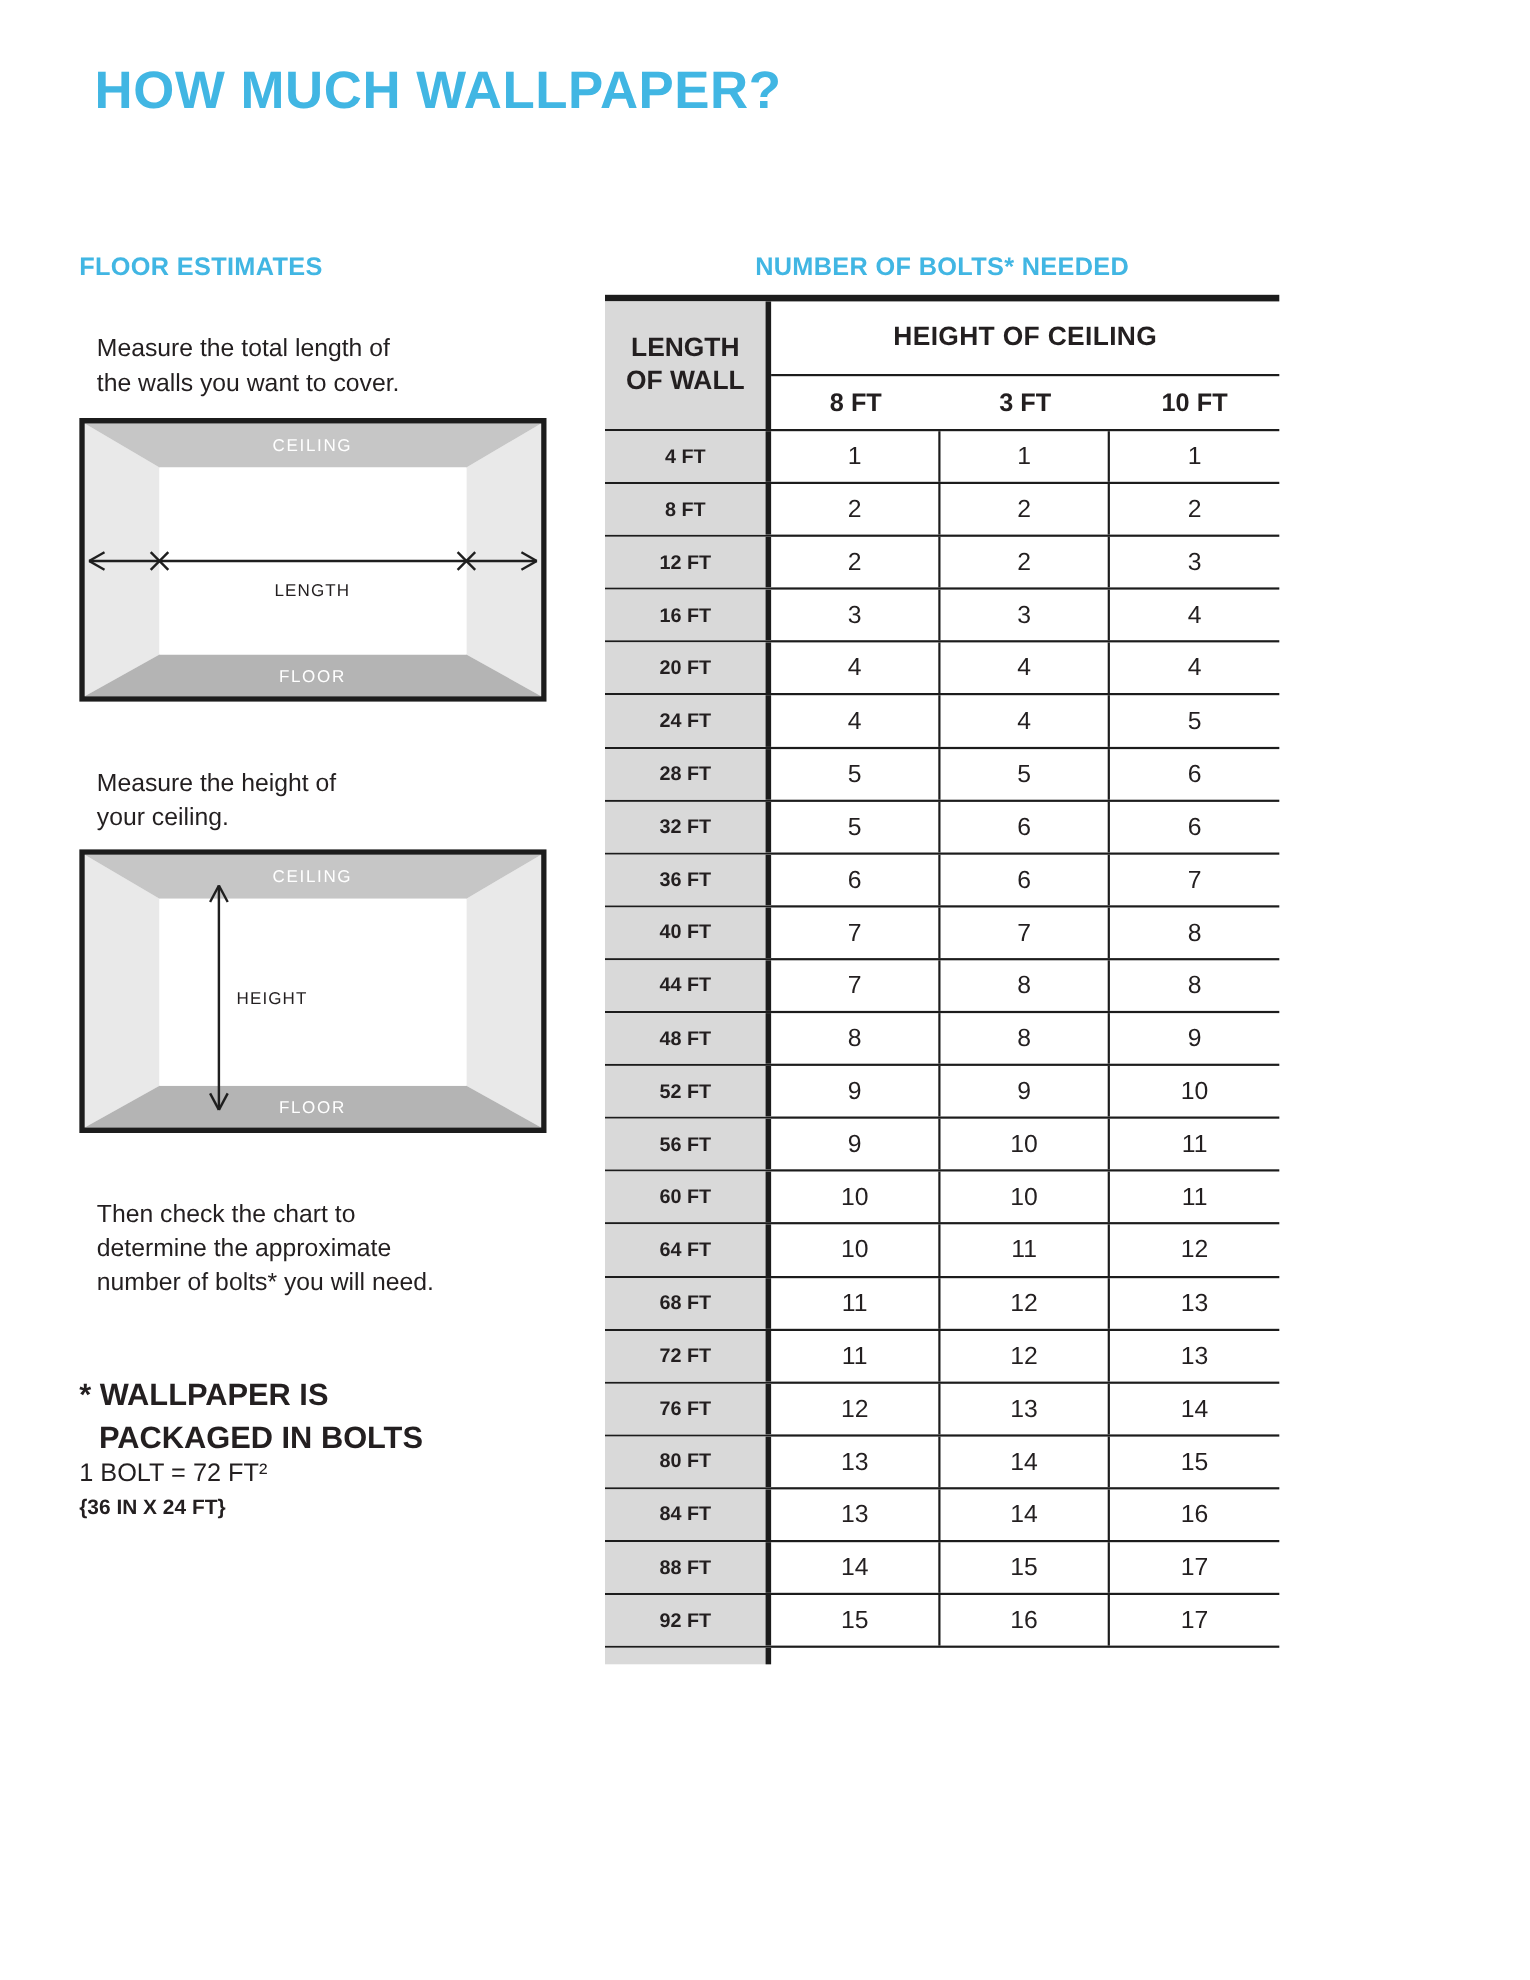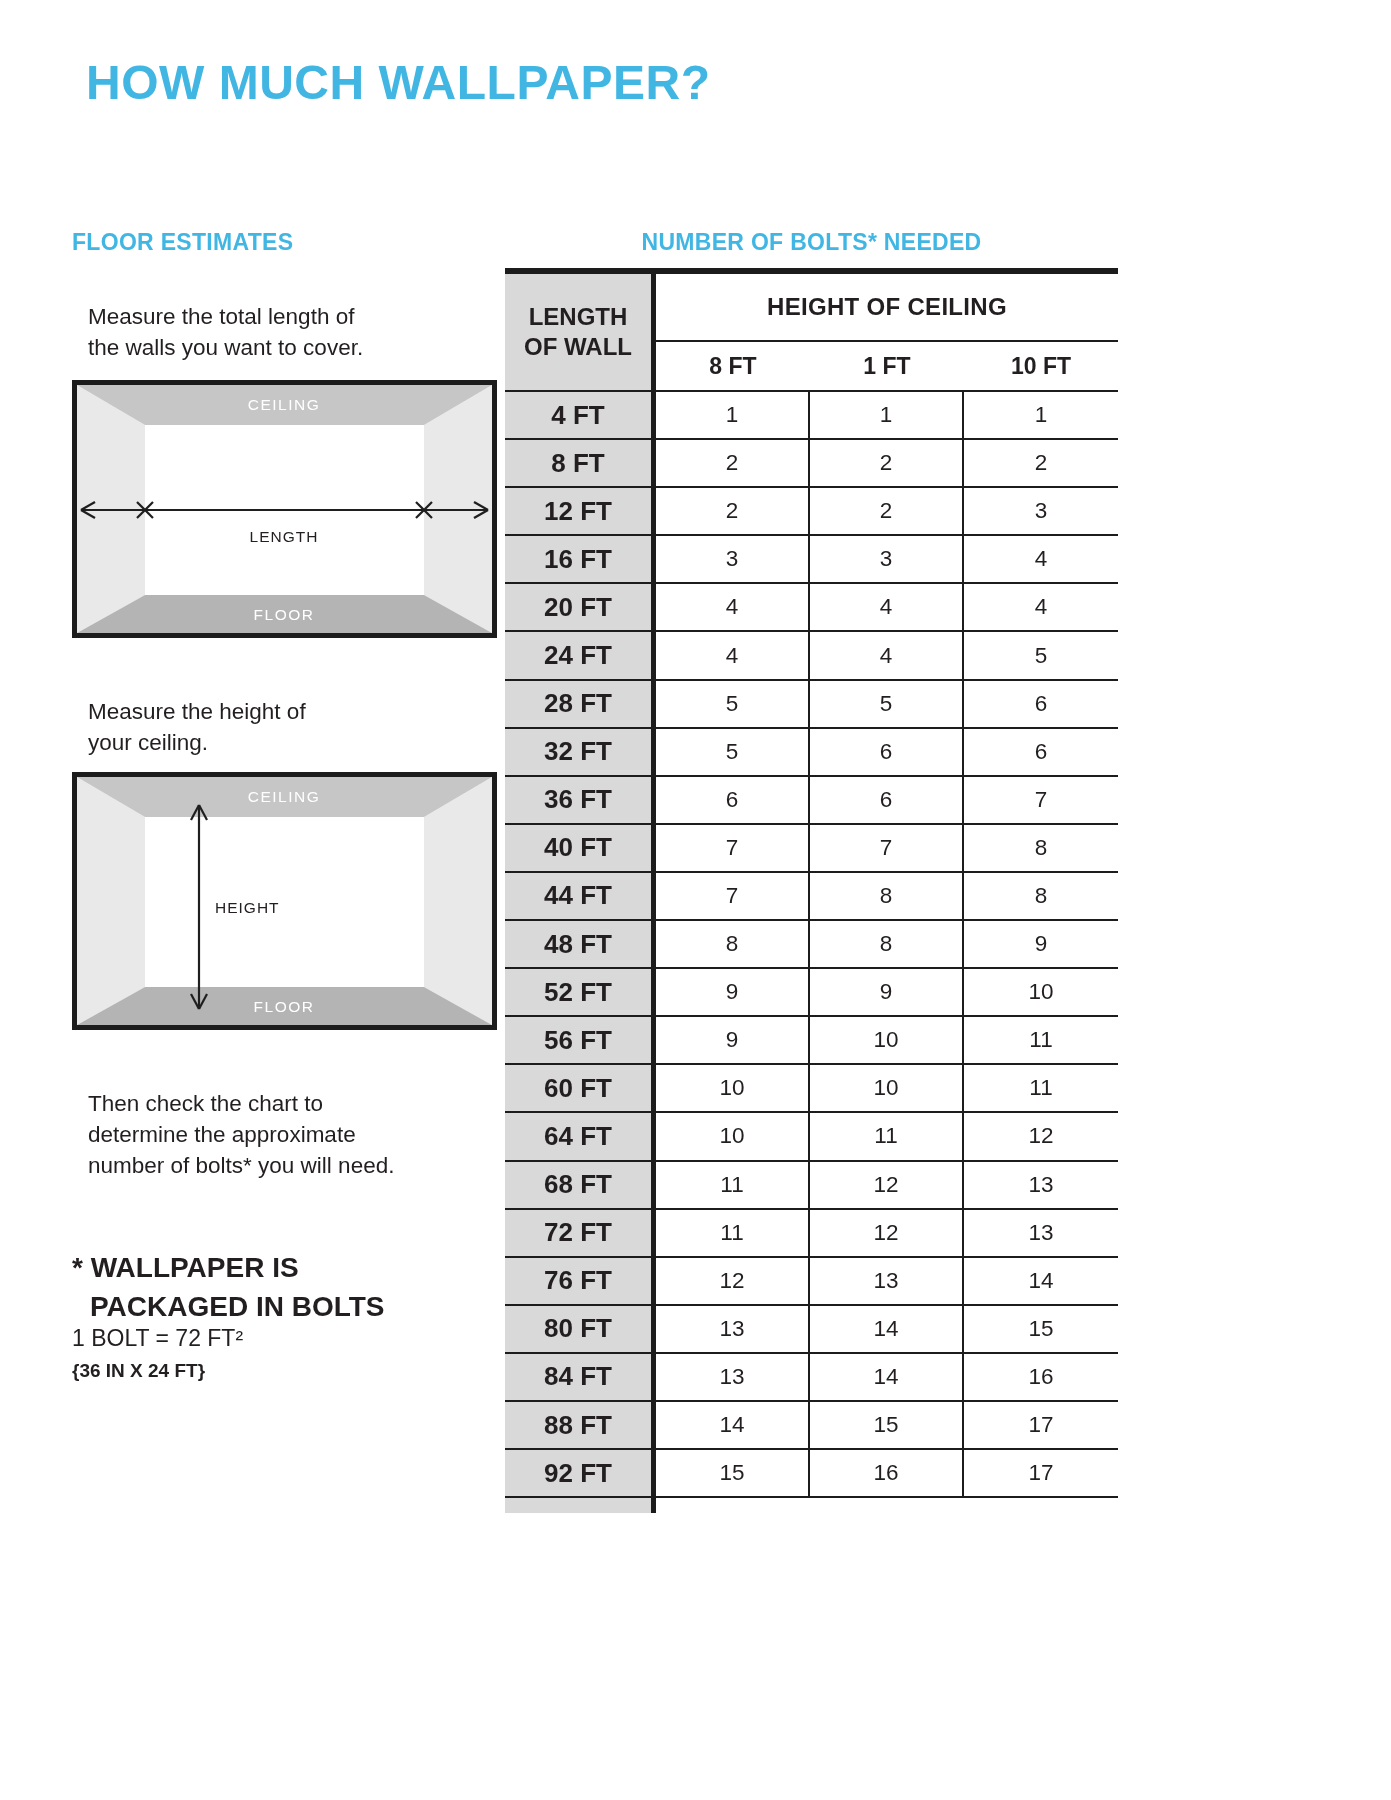--- a/index.html
+++ b/index.html
@@ -40,21 +40,21 @@
   .diagram text{ font-family:"Liberation Sans", sans-serif; }
   .footnote{
     position:absolute; left:0; top:1248px;
     font-size:28px; font-weight:bold; line-height:1.4; color:var(--ink);
   }
   .footnote .indent{ margin-left:18px; }
   .bolt-eq{ position:absolute; left:0; top:1325px; font-size:23px; font-weight:normal; }
   .bolt-dim{ position:absolute; left:0; top:1360px; font-size:19px; font-weight:bold; }
 
   
-  .right-col{ position:absolute; left:505px; top:0; width:613px; height:1592px; }
+  .right-col{ position:absolute; left:550px; top:0; width:613px; height:1592px; }
   .table-heading{ position:absolute; top:229px; left:0; width:613px; text-align:center; }
   .bolt-table{ position:absolute; top:268px; left:0; width:613px; }
   .t-top{ height:6px; background:var(--line); }
   .t-header{ display:grid; grid-template-columns:151px 1fr; border-bottom:2px solid var(--line); }
   .col1-header{
     background:var(--gray); border-right:5px solid var(--line);
     display:flex; align-items:center; justify-content:center;
     font-weight:bold; font-size:24px; line-height:1.25;
   }
   .pre{ white-space:pre-line; text-align:center; }
@@ -65,21 +65,21 @@
   }
   .sub-row{ display:grid; grid-template-columns:1fr 1fr 1fr; height:48px; }
   .sub-cell{ display:flex; align-items:center; justify-content:center; font-weight:bold; font-size:23px; }
   .t-row{
     display:grid; grid-template-columns:151px 154px 154px 154px;
     height:48.1px; border-bottom:2px solid var(--line);
   }
   .label-cell{
     background:var(--gray); border-right:5px solid var(--line);
     display:flex; align-items:center; justify-content:center;
-    font-weight:bold; font-size:26px;
+    font-weight:bold; font-size:18px;
   }
   .value-cell{ display:flex; align-items:center; justify-content:center; font-size:22.5px; color:var(--ink); }
   .t-row .value-cell:nth-child(2), .t-row .value-cell:nth-child(3){ border-right:2px solid var(--line); }
   .t-stub{ display:grid; grid-template-columns:151px 1fr; height:15px; }
   .stub-gray{ background:var(--gray); border-right:5px solid var(--line); }
 </style>
 </head>
 <body>
 
 <div class="page">
@@ -160,21 +160,21 @@
 
       <div class="t-header">
         <div class="cell col1-header">
           <span class="pre">LENGTH
 OF WALL</span>
         </div>
         <div class="right-header">
           <div class="group-header">HEIGHT OF CEILING</div>
           <div class="sub-row">
             <div class="sub-cell">8 FT</div>
-            <div class="sub-cell">1 FT</div>
+            <div class="sub-cell">3 FT</div>
             <div class="sub-cell">10 FT</div>
           </div>
         </div>
       </div>
 
       <div class="t-body">
   <div class="t-row">
     <div class="label-cell">4 FT</div>
     <div class="value-cell">1</div>
     <div class="value-cell">1</div>

